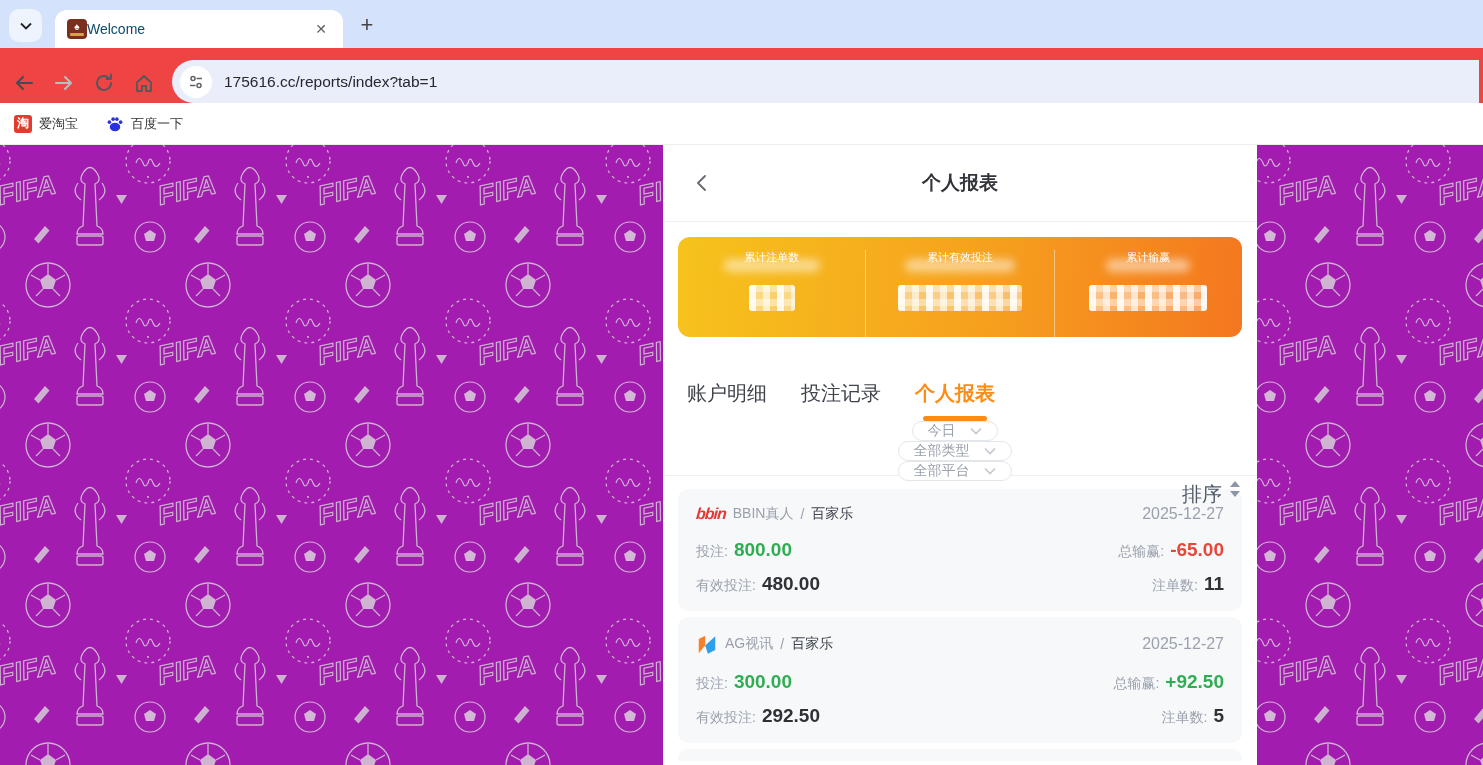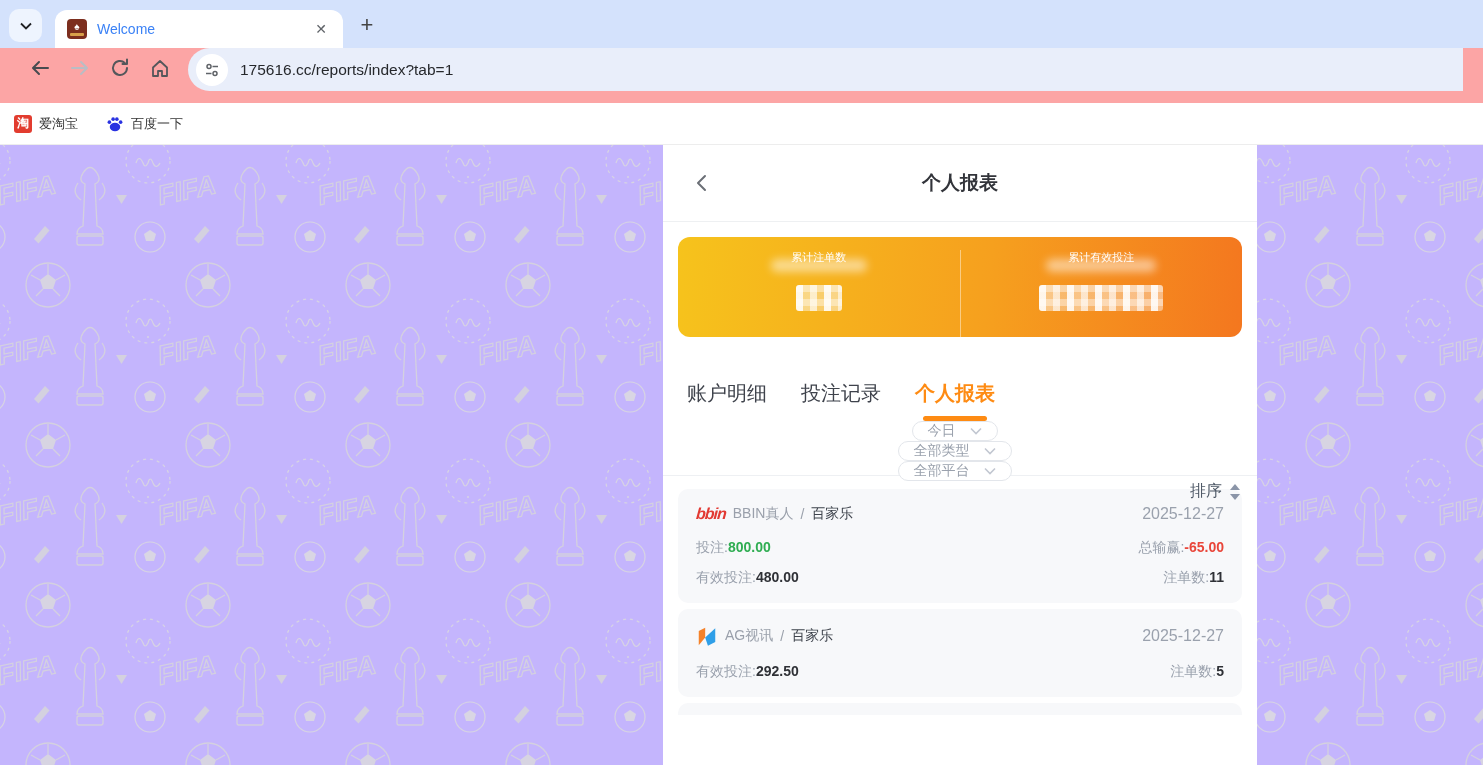--- a/index.html
+++ b/index.html
@@ -9,42 +9,42 @@
   
   .tabstrip { position:relative; height:48px; background:#d4e2fc; }
   .tabsearch-btn { position:absolute; left:9px; top:9px; width:33px; height:33px;
     border-radius:10px; background:#eef4fe; display:flex; align-items:center; justify-content:center; }
   .tab { position:absolute; left:55px; top:10px; width:288px; height:38px; background:#fff;
     border-radius:12px 12px 0 0; display:flex; align-items:center; padding:0 12px; }
   .favicon { width:20px; height:20px; border-radius:4px; background:#7c2e1e;
     display:flex; flex-direction:column; align-items:center; justify-content:center;
     color:#fff; font-size:10px; line-height:10px; }
   .favicon .gold { width:14px; height:3px; background:#d8a04a; margin-top:1px; border-radius:1px; }
-  .tab-title { margin-left:10px; font-size:14px; color:#3b82f6; flex:1; }
+  .tab-title { font-size:14px; color:#0c4a6e; flex:1; }
   .tab-close { font-size:14px; color:#5f6368; padding:2px 4px; cursor:default; }
   .newtab-btn { position:absolute; left:352px; top:10px; width:30px; height:30px;
     display:flex; align-items:center; justify-content:center; color:#444; font-size:22px; border-radius:8px; }
 
-  .toolbar { height:55px; background:#fca5a5; display:flex; align-items:flex-start; padding:0 20px; }
+  .toolbar { height:55px; background:#ef4444; display:flex; align-items:flex-end; padding:0 4px; }
   .nav-ico { width:40px; height:40px; display:flex; align-items:center; justify-content:center; border-radius:50%; }
   .omnibox { flex:1; height:43px; margin-left:8px; background:#e9eefa;
     border-radius:22px 0 0 22px; display:flex; align-items:center; padding:0 6px; }
   .site-chip { width:32px; height:32px; background:#fff; border-radius:50%;
     display:flex; align-items:center; justify-content:center; margin-left:2px; }
   .url-text { margin-left:12px; font-size:15.5px; color:#26282c; }
 
   .bookmarks { height:42px; background:#fff; display:flex; align-items:center; padding:0 14px;
     border-bottom:1px solid #ededed; }
   .bm { display:flex; align-items:center; margin-right:28px; }
   .bm-label { margin-left:7px; font-size:13px; color:#333; }
   .tb-icon { width:18px; height:18px; background:#e23c2f; border-radius:3px; color:#fff;
     font-size:12px; font-weight:bold; display:flex; align-items:center; justify-content:center; }
 
   
-  .content { position:relative; height:620px; background:#c4b5fd; overflow:hidden; }
+  .content { position:relative; height:620px; background:#a21caf; overflow:hidden; }
   .pattern-svg { position:absolute; inset:0; opacity:.8; }
 
   .panel { position:absolute; left:663px; top:0; width:594px; height:620px; background:#fff; overflow:hidden; }
 
   .panel-header { position:relative; height:77px; display:flex; align-items:center;
     justify-content:center; border-bottom:1px solid #eef0f2; }
   .back-btn { position:absolute; left:26px; top:24px; width:28px; height:28px;
     display:flex; align-items:center; justify-content:center; }
   .panel-title { font-size:19px; font-weight:600; color:#32343a; }
 
@@ -66,33 +66,33 @@
   .ptab { font-size:20px; color:#3f434c; font-weight:500; padding-bottom:14px; position:relative; }
   .ptab.active { color:#fe8b13; font-weight:700; }
   .ptab.active::after { content:""; position:absolute; left:50%; transform:translateX(-50%);
     bottom:0; width:64px; height:5px; border-radius:3px; background:#fe8b13; }
 
   .filter-row { height:55px; display:flex; align-items:center; padding:0 16px;
     border-bottom:1px solid #eef0f3;flex-direction:column; }
   .pill { display:flex; align-items:center; gap:14px; height:34px; padding:0 15px;
     border:1px solid #e3e6eb; border-radius:17px; margin-right:11px;
     font-size:14px; color:#9aa1ad; background:#fff; }
-  .sort-ctl { margin-left:auto; display:flex; align-items:center; gap:7px;
-    font-size:16px; color:#4e5866; }
+  .sort-ctl { margin-left:auto; display:flex; gap:7px;
+    font-size:20px; color:#4e5866; }
 
   .record-list { padding:13px 15px 0; }
   .record-card { background:#f7f8fa; border-radius:10px; padding:16px 18px; margin-bottom:6px; }
   .rc-row { display:flex; align-items:center; justify-content:space-between; }
   .rc-head { margin-bottom:16px; }
   .rc-mid { margin-bottom:12px; }
   .rc-name { display:flex; align-items:center; gap:7px; font-size:14px; color:#9aa0ab; }
   .game-name { color:#3f444d; }
   .rc-date { font-size:16px; color:#9aa1ad; }
   .kv { font-size:14px; color:#9aa1ad; }
-  .kv b { font-size:14px; font-weight:600; }
+  .kv b { font-size:19px; font-weight:600; margin-left:6px; }
   .v-green { color:#2fad52; } .v-red { color:#e9463a; } .v-dark { color:#2f3136; }
   .bbin-logo { font-style:italic; font-weight:800; font-size:16px; color:#e23a33;
     letter-spacing:-1px; transform:skewX(-4deg); }
   .card-sliver { height:12px; background:#f7f8fa; border-radius:10px 10px 0 0; }
 </style>
 </head>
 <body>
 
 <div class="tabstrip">
   <div class="tabsearch-btn">
@@ -265,20 +265,25 @@
       <div class="stat">
         <span class="stat-label">累计注单数</span>
         <div class="smudge" style="width:96px"></div>
         <div class="mosaic" style="width:46px"></div>
       </div>
       <div class="stat">
         <span class="stat-label">累计有效投注</span>
         <div class="smudge" style="width:110px"></div>
         <div class="mosaic" style="width:124px"></div>
       </div>
+      <div class="stat">
+        <span class="stat-label">累计输赢</span>
+        <div class="smudge" style="width:84px"></div>
+        <div class="mosaic" style="width:118px"></div>
+      </div>
     </div>
 
     <div class="tabs-row">
       <div class="ptab">账户明细</div>
       <div class="ptab">投注记录</div>
       <div class="ptab active">个人报表</div>
     </div>
 
     <div class="filter-row">
       <div class="pill">
@@ -344,20 +349,28 @@
             <svg width="22" height="22" viewBox="0 0 24 24">
               <path d="M3,22 V6.5 L10,3 V13.5 Z" fill="#f5822a"></path>
               <path d="M10,13.5 L21,3.5 V18.5 L13,22.5 Z" fill="#2f9fe8"></path>
             </svg>
             <span>AG视讯</span>
             <span>/</span>
             <span class="game-name">百家乐</span>
           </div>
           <span class="rc-date">2025-12-27</span>
         </div>
+        <div class="rc-row rc-mid">
+          <span class="kv">
+            <span>投注:</span><b class="v-green">300.00</b>
+          </span>
+          <span class="kv">
+            <span>总输赢:</span><b class="v-green">+92.50</b>
+          </span>
+        </div>
         <div class="rc-row">
           <span class="kv">
             <span>有效投注:</span><b class="v-dark">292.50</b>
           </span>
           <span class="kv">
             <span>注单数:</span><b class="v-dark">5</b>
           </span>
         </div>
       </div>
 

